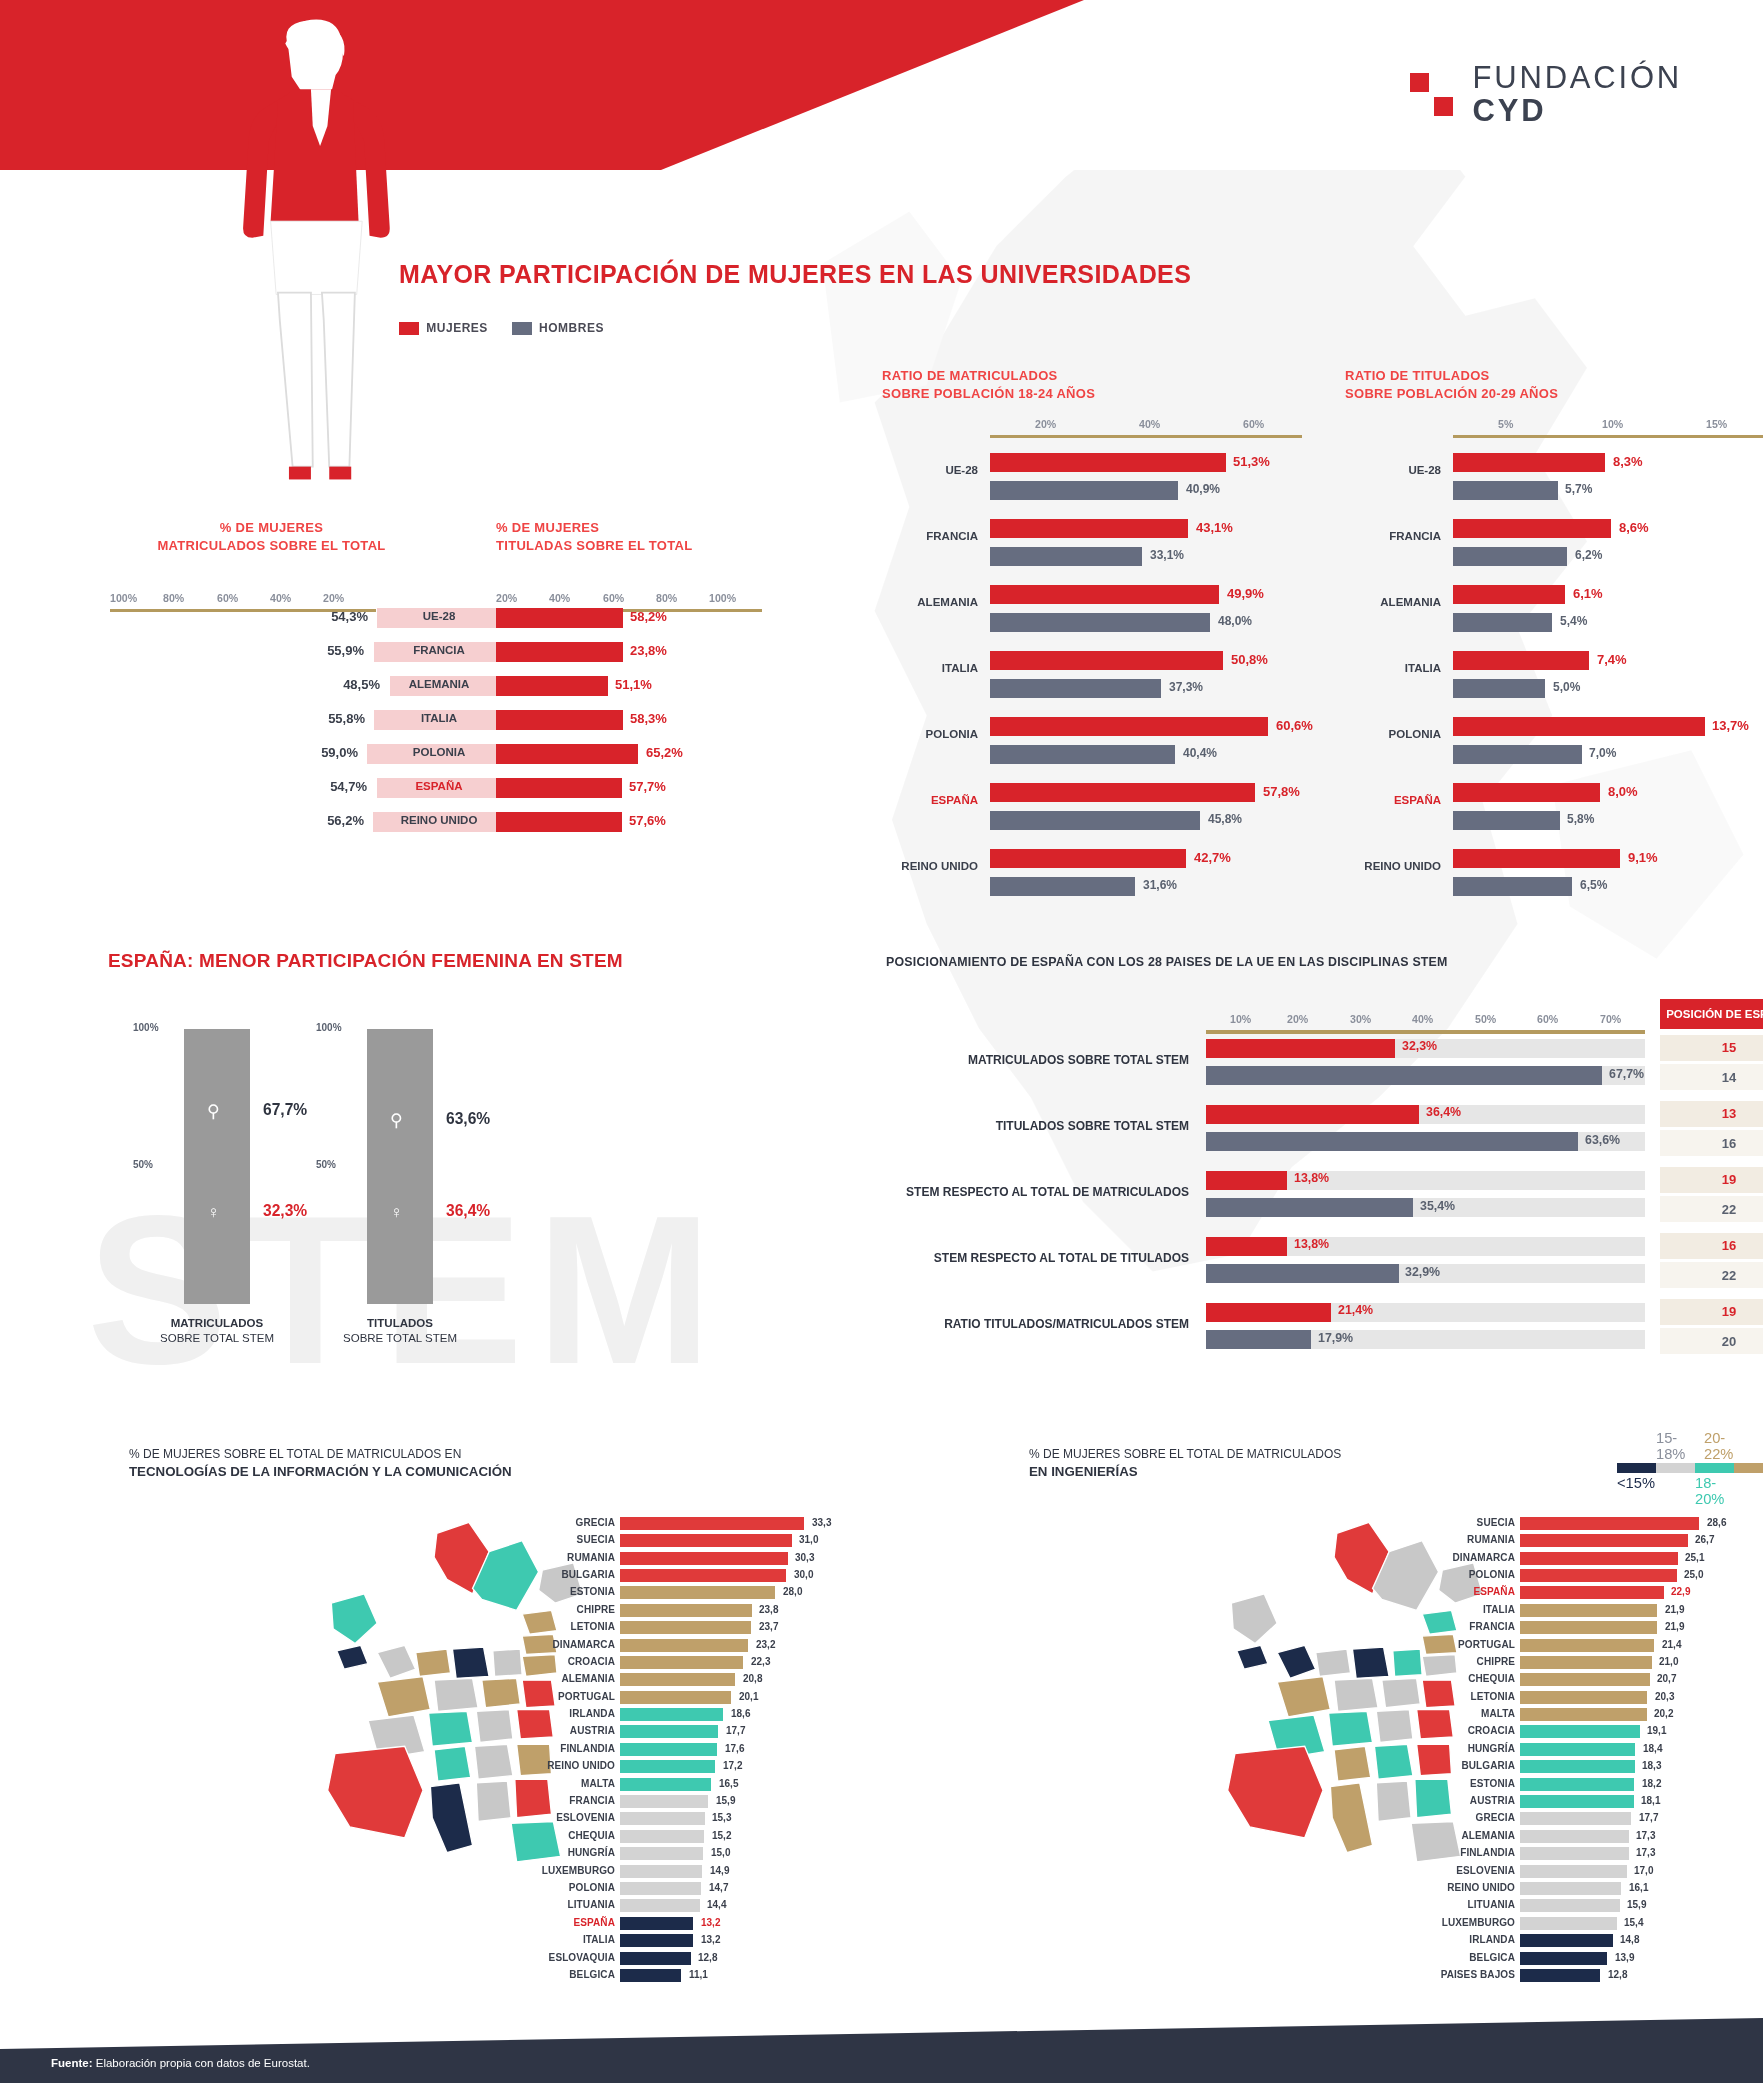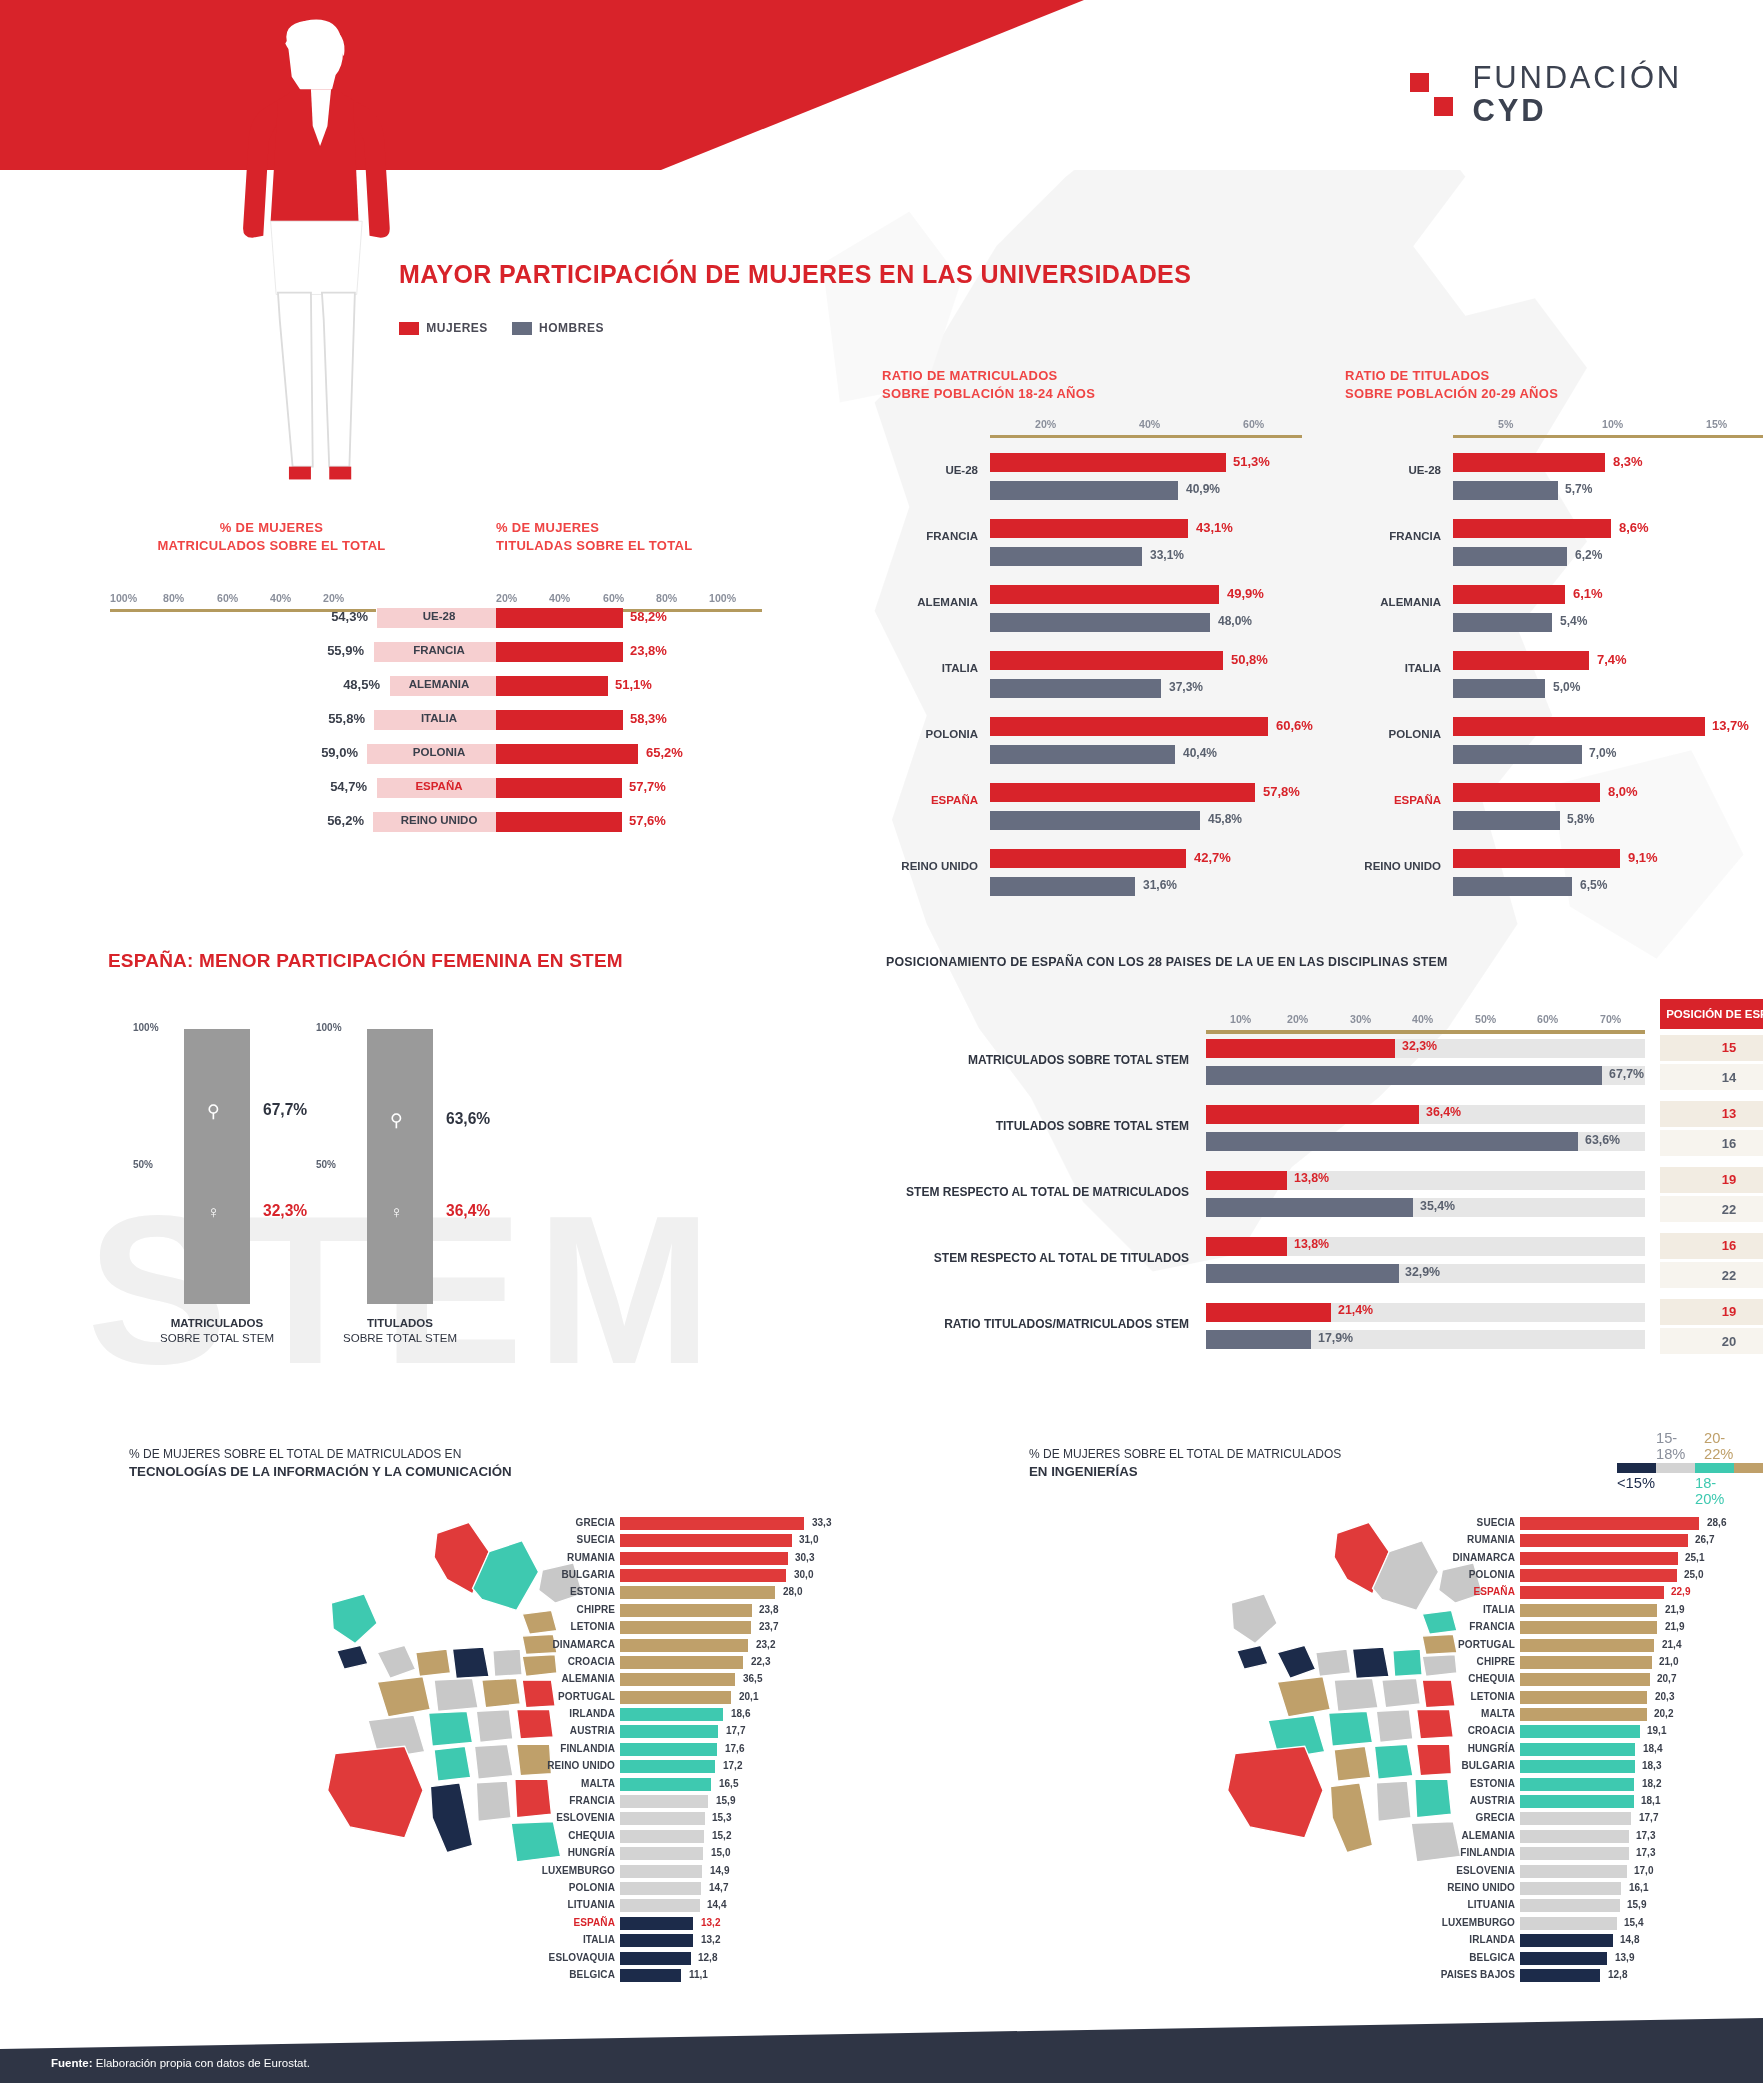--- a/index.html
+++ b/index.html
@@ -583,21 +583,21 @@
         <div class="bm-val" style="left:223px;">23,2</div>
       </div>
       <div class="bm-item">
         <div class="bm-name" style="right:230px;">CROACIA</div>
         <div class="bm-bar" style="left:87px; width:123px; background:#bfa06a;"></div>
         <div class="bm-val" style="left:218px;">22,3</div>
       </div>
       <div class="bm-item">
         <div class="bm-name" style="right:230px;">ALEMANIA</div>
         <div class="bm-bar" style="left:87px; width:115px; background:#bfa06a;"></div>
-        <div class="bm-val" style="left:210px;">36,5</div>
+        <div class="bm-val" style="left:210px;">20,8</div>
       </div>
       <div class="bm-item">
         <div class="bm-name" style="right:230px;">PORTUGAL</div>
         <div class="bm-bar" style="left:87px; width:111px; background:#bfa06a;"></div>
         <div class="bm-val" style="left:206px;">20,1</div>
       </div>
       <div class="bm-item">
         <div class="bm-name" style="right:230px;">IRLANDA</div>
         <div class="bm-bar" style="left:87px; width:103px; background:#3ec9b0;"></div>
         <div class="bm-val" style="left:198px;">18,6</div>

